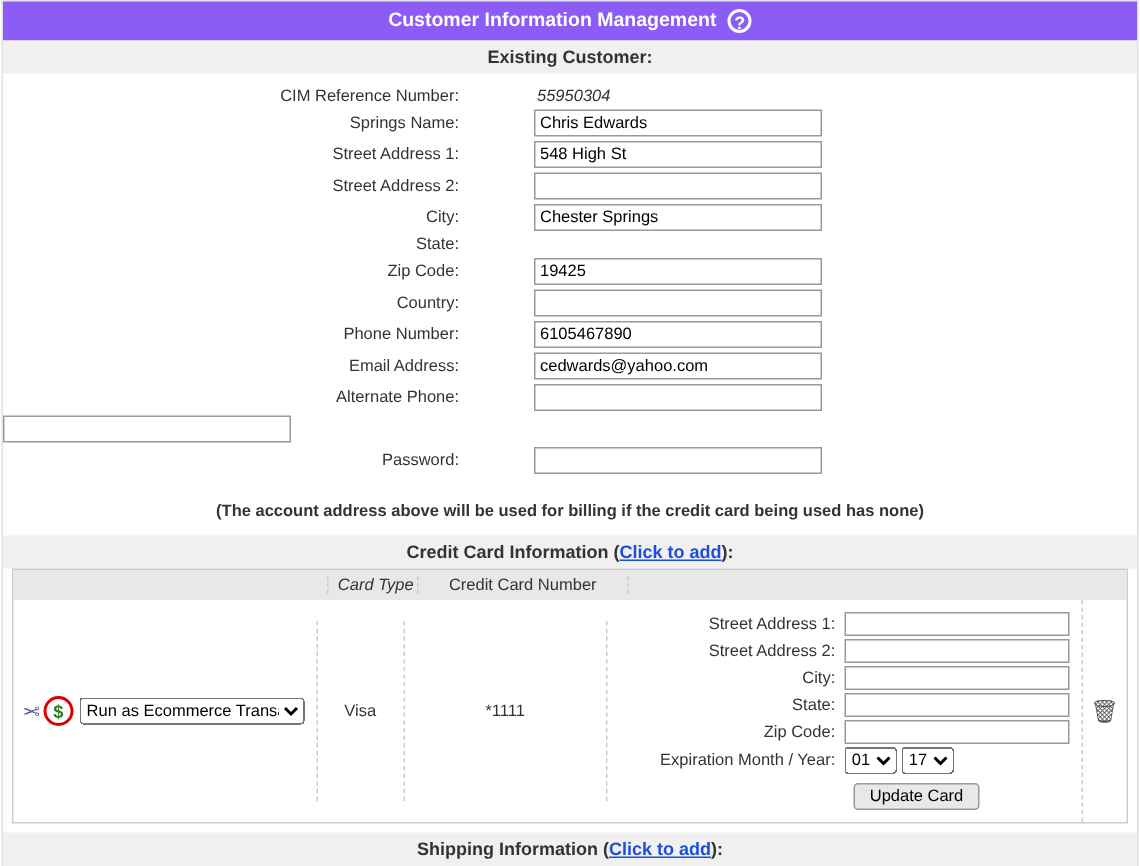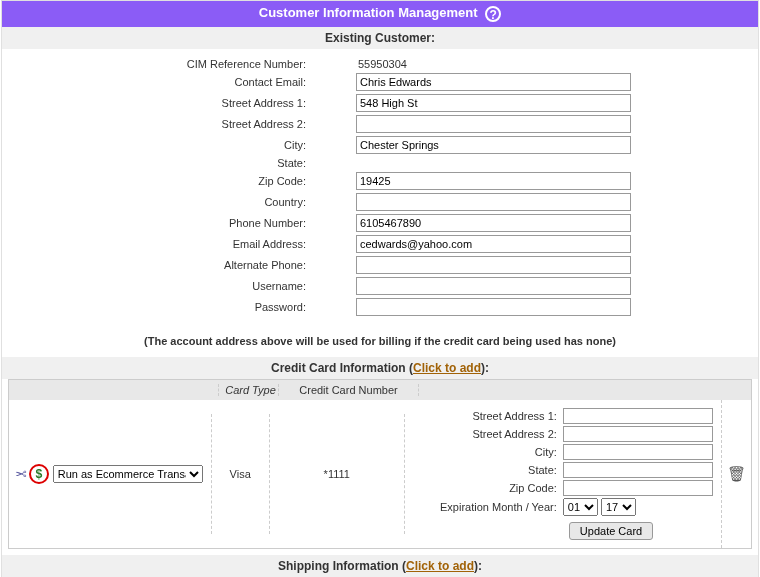--- a/index.html
+++ b/index.html
@@ -52,44 +52,45 @@
   .form-row .lbl {
     width: 310px;
     text-align: right;
     padding-right: 6px;
   }
   .form-row .val {
     flex: 1;
   }
   .form-row .static-val {
     padding-left: 2px;
+    font-style: italic;
   }
   .form-row input[type=text],
   .form-row input[type=password] {
-    width: 275px;
+    width: 192px;
     height: 18px;
     border: 1px solid #999;
     font-size: 11px;
     padding: 0 3px;
     font-family: inherit;
   }
   .note {
     text-align: center;
     font-weight: bold;
     font-size: 11px;
     padding: 6px 0 10px;
   }
   .subhead {
     text-align: center;
     font-weight: bold;
     font-size: 12px;
     padding: 4px 0;
     background: #f0f0f0;
   }
-  .subhead a { color: #a16207; }
+  .subhead a { color: #1d4ed8; }
   .cc-block {
     border: 1px solid #ccc;
     margin: 0 6px;
     background: #fff;
   }
   .cc-headrow {
     display: flex;
     background: #e8e8e8;
     font-size: 11px;
     padding: 4px 0;
@@ -201,21 +202,21 @@
   </div>
 
   <div class="section-title">Existing Customer:</div>
 
   <div class="form-area">
     <div class="form-row">
       <div class="lbl">CIM Reference Number:</div>
       <div class="val static-val">55950304</div>
     </div>
     <div class="form-row">
-      <div class="lbl">Contact Email:</div>
+      <div class="lbl">Springs Name:</div>
       <div class="val"><input type="text" value="Chris Edwards" style=""></div>
     </div>
     <div class="form-row">
       <div class="lbl">Street Address 1:</div>
       <div class="val"><input type="text" value="548 High St" style=""></div>
     </div>
     <div class="form-row">
       <div class="lbl">Street Address 2:</div>
       <div class="val"><input type="text" value="" style=""></div>
     </div>
@@ -240,21 +241,20 @@
     </div>
     <div class="form-row">
       <div class="lbl">Email Address:</div>
       <div class="val"><input type="text" value="cedwards@yahoo.com" style=""></div>
     </div>
     <div class="form-row">
       <div class="lbl">Alternate Phone:</div>
       <div class="val"><input type="text" value="" style=""></div>
     </div>
     <div class="form-row">
-      <div class="lbl">Username:</div>
       <div class="val"><input type="text" value="" style=""></div>
     </div>
     <div class="form-row">
       <div class="lbl">Password:</div>
       <div class="val"><input type="password" value="" style=""></div>
     </div>
   </div>
 
   <div class="note">(The account address above will be used for billing if the credit card being used has none)</div>
 

